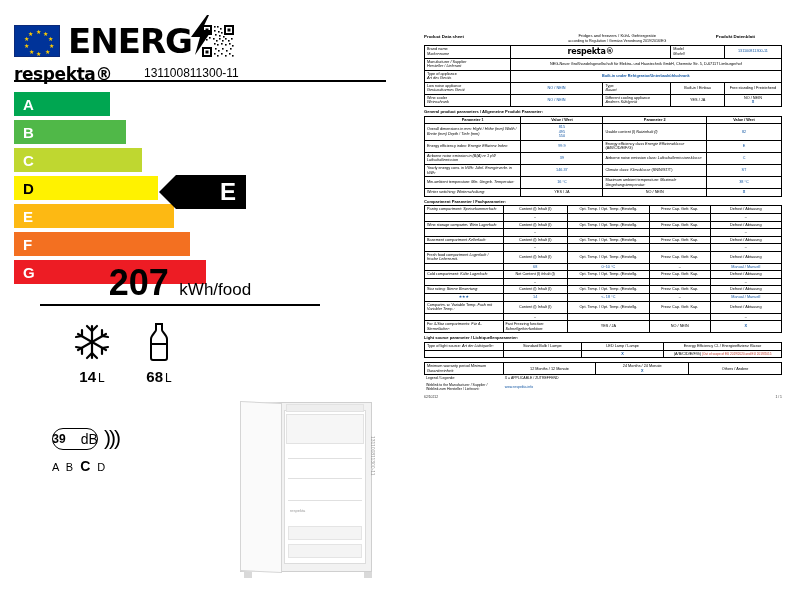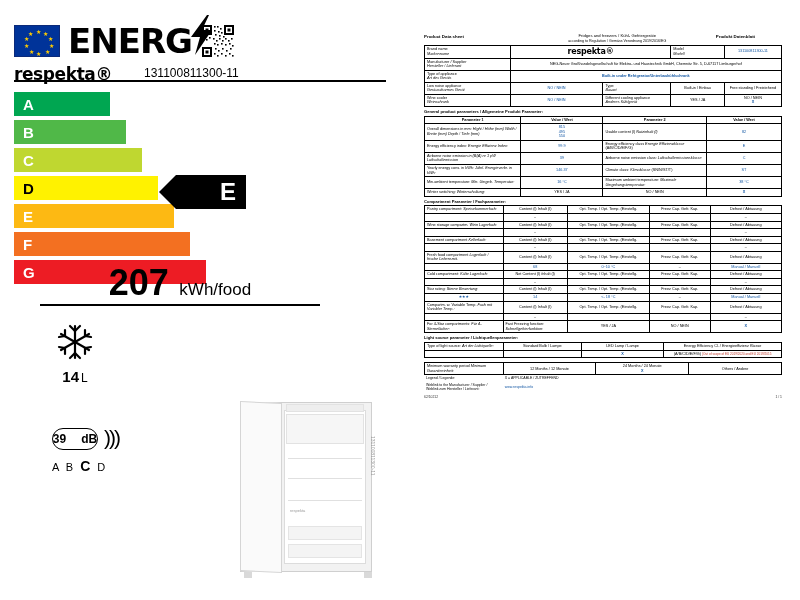--- a/index.html
+++ b/index.html
@@ -87,21 +87,21 @@
   .capbox .v .l { font-weight:normal; font-size:12px; margin-left:2px;}
 
   
   #noise { position:absolute; left:52px; top:424px; width:190px; height:46px; }
   .db-pill {
     position:absolute; left:0; top:4px; width:46px; height:22px;
     border:1.6px solid #000; border-radius:11px;
     display:flex; align-items:center; justify-content:center;
     font-size:12px; font-weight:bold;
   }
-  .db-pill .u { font-size:12px; font-weight:bold; margin-left:15px; }
+  .db-pill .u { font-size:14px; font-weight:normal; margin-left:15px; }
   #noise .waves { position:absolute; left:52px; top:2px; font-size:21px; letter-spacing:-2px; }
   #noise .abcd { position:absolute; left:0px; top:34px; font-size:11px; letter-spacing:2px; }
   #noise .abcd b { font-size:14px; }
 
   
   #fridge { position:absolute; left:226px; top:396px; width:160px; height:182px; }
   .fr-body { position:absolute; left:14px; top:6px; width:132px; height:170px; background:#f2f2f2; border:1px solid #cfcfcf; }
   .fr-door { position:absolute; left:14px; top:6px; width:42px; height:170px; background:#fafafa; border:1px solid #d5d5d5; transform:skewY(3deg); }
   .fr-inner { position:absolute; left:58px; top:14px; width:82px; height:154px; background:#fff; border:1px solid #dcdcdc; }
   .fr-shelf { position:absolute; left:62px; width:74px; height:1px; background:#e0e0e0; }
@@ -257,21 +257,21 @@
     <span class="cl">E</span>
   </div>
 
   <div id="kwh">
     <span class="n">207</span>
     <span class="u">kWh/food</span>
     <div class="bar"></div>
   </div>
 
   <div id="caps">
-    <div class="capbox" style="left:0;top:0;width:70px">
+    <div class="capbox" style="left:17px;top:0;width:70px">
       <svg width="40" height="40" viewBox="0 0 40 40">
         <g stroke="#000" stroke-width="2.2" stroke-linecap="round">
           <line x1="20" y1="4" x2="20" y2="36"></line>
           <line x1="6" y1="12" x2="34" y2="28"></line>
           <line x1="6" y1="28" x2="34" y2="12"></line>
           <line x1="20" y1="9" x2="15" y2="4"></line>
             <line x1="20" y1="9" x2="25" y2="4"></line>
           <line x1="20" y1="31" x2="15" y2="36"></line>
             <line x1="20" y1="31" x2="25" y2="36"></line>
           <line x1="10" y1="14" x2="4" y2="15"></line>
@@ -279,20 +279,27 @@
           <line x1="30" y1="26" x2="36" y2="25"></line>
             <line x1="30" y1="26" x2="30" y2="32"></line>
           <line x1="10" y1="26" x2="4" y2="25"></line>
             <line x1="10" y1="26" x2="10" y2="32"></line>
           <line x1="30" y1="14" x2="36" y2="15"></line>
             <line x1="30" y1="14" x2="30" y2="8"></line>
         </g>
       </svg>
       <div class="v"><span>14</span><span class="l">L</span></div>
     </div>
+    <div class="capbox" style="left:84px;top:0;width:70px">
+      <svg width="26" height="40" viewBox="0 0 26 40">
+        <path d="M10 2 h6 v6 c0 2 5 5 5 9 v19 a2 2 0 0 1 -2 2 H7 a2 2 0 0 1 -2 -2 V17 c0 -4 5 -7 5 -9 z" fill="none" stroke="#000" stroke-width="2"></path>
+        <line x1="5" y1="22" x2="21" y2="22" stroke="#000" stroke-width="2"></line>
+      </svg>
+      <div class="v"><span>68</span><span class="l">L</span></div>
+    </div>
   </div>
 
   <div id="noise">
     <div class="db-pill">
       <span>39</span>
         <span class="u">dB</span>
     </div>
     <div class="waves">)))</div>
     <div class="abcd">A B <b>C</b> D</div>
   </div>

